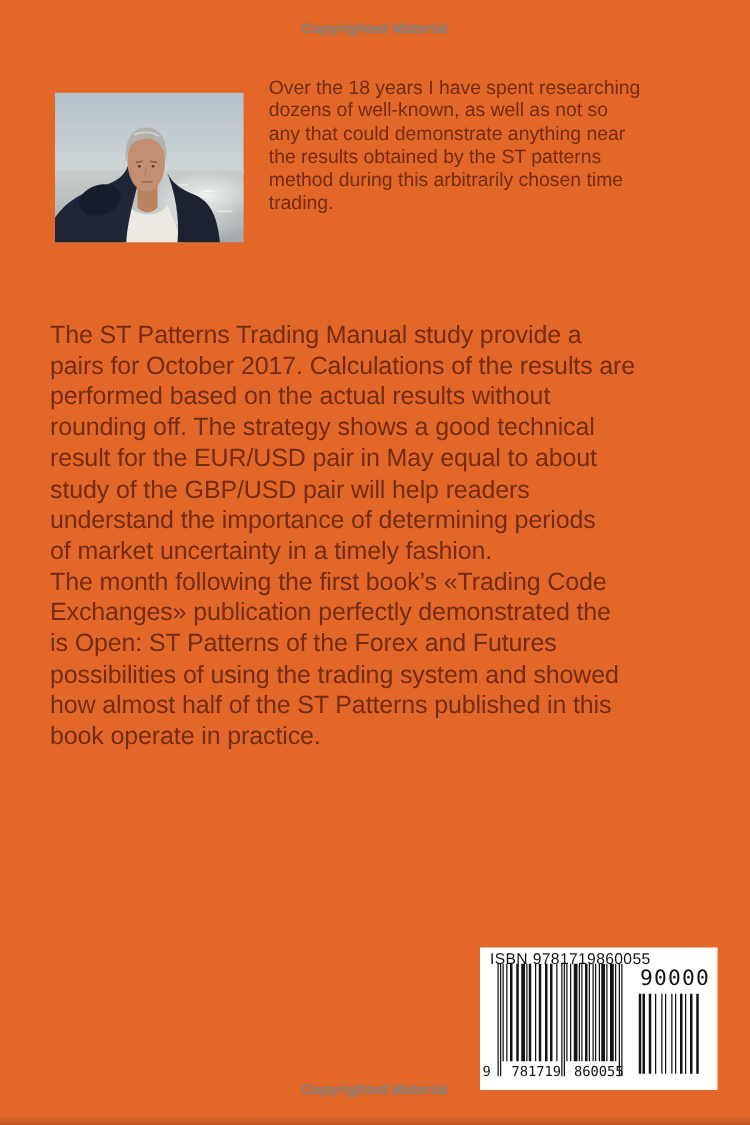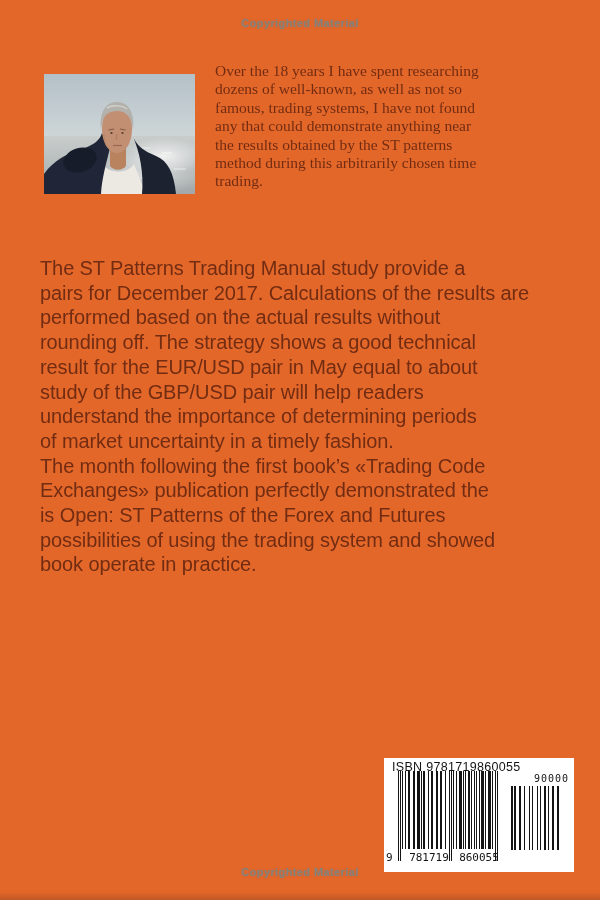--- a/index.html
+++ b/index.html
@@ -32,21 +32,21 @@
   .photo {
     position: absolute; left: 44px; top: 74px; width: 151px; height: 120px;
   }
   .photo svg { display: block; }
 
   .intro {
     position: absolute; left: 215px; top: 62px; width: 370px;
     color: var(--body-text, #722C12);
     font-size: 15.5px; line-height: 18.4px; font-weight: 500;
   }
-  .intro .line { white-space: nowrap; font-family: Liberation Serif, serif; }
+  .intro .line { white-space: nowrap; }
 
   .body-text {
     position: absolute; left: 40px; top: 256px; width: 556px;
     color: var(--body-text, #722C12);
     font-size: 20px; line-height: 24.7px; font-weight: 500;
     letter-spacing: -0.1px;
   }
   .body-text .line { white-space: nowrap; }
 
   .barcode-box {
@@ -72,23 +72,23 @@
     font-size: 11px; color: var(--barcode-ink, #141414);
   }
   .bc-digit.g0 { left: -4px; }
   .bc-digit.g1 { left: 16px; width: 46px; text-align: center; }
   .bc-digit.g2 { left: 66px; width: 46px; text-align: center; }
 
   .bc-sup {
     position: absolute; left: 127px; top: 15px; width: 58px; height: 88px;
   }
   .sup-label {
-    text-align: right;
+    text-align: center;
     font-family: "DejaVu Sans Mono", monospace;
-    font-size: 10px; letter-spacing: 1px;
+    font-size: 17px; letter-spacing: 1px;
     color: var(--barcode-ink, #141414);
   }
   .bc-sup .bars { margin-top: 2px; height: 64px; }
   .bc-sup .bars .bar { height: 64px; }
 </style>
 </head>
 <body>
 
 <div class="cover">
 
@@ -143,40 +143,40 @@
       <circle cx="78.5" cy="59" r="1.1" fill="#3a2e26" opacity="0.85"></circle>
       <line x1="73" y1="60" x2="72" y2="66" stroke="#a06c50" stroke-width="1" opacity="0.6"></line>
       <line x1="69" y1="71.5" x2="78" y2="71.5" stroke="#8a5743" stroke-width="1.2" opacity="0.7"></line>
       <path d="M60,60 C60,66 62,72 65,75" stroke="#a5714f" stroke-width="1" fill="none" opacity="0.4"></path>
     </svg>
   </div>
 
   <div class="intro">
       <div class="line">Over the 18 years I have spent researching</div>
       <div class="line">dozens of well-known, as well as not so</div>
-      <div class="line">famous, trading systems, I have not found</div>
       <div class="line">any that could demonstrate anything near</div>
       <div class="line">the results obtained by the ST patterns</div>
       <div class="line">method during this arbitrarily chosen time</div>
       <div class="line">trading.</div>
     </div>
 
   <div class="body-text">
       <div class="line">The ST Patterns Trading Manual study provide a</div>
-      <div class="line">pairs for December 2017. Calculations of the results are</div>
+      <div class="line">pairs for October 2017. Calculations of the results are</div>
       <div class="line">performed based on the actual results without</div>
       <div class="line">rounding off. The strategy shows a good technical</div>
       <div class="line">result for the EUR/USD pair in May equal to about</div>
       <div class="line">study of the GBP/USD pair will help readers</div>
       <div class="line">understand the importance of determining periods</div>
       <div class="line">of market uncertainty in a timely fashion.</div>
       <div class="line">The month following the first book’s «Trading Code</div>
       <div class="line">Exchanges» publication perfectly demonstrated the</div>
       <div class="line">is Open: ST Patterns of the Forex and Futures</div>
       <div class="line">possibilities of using the trading system and showed</div>
+      <div class="line">how almost half of the ST Patterns published in this</div>
       <div class="line">book operate in practice.</div>
     </div>
 
   <div class="barcode-box">
     <div class="isbn">ISBN 9781719860055</div>
     <div class="bc-main">
       <div class="bars" id="bc-main-bars">
           <span class="bar tall" style="width: 1px;"></span>
           <span class="gap" style="width: 1px;"></span>
           <span class="bar tall" style="width: 1px;"></span>

